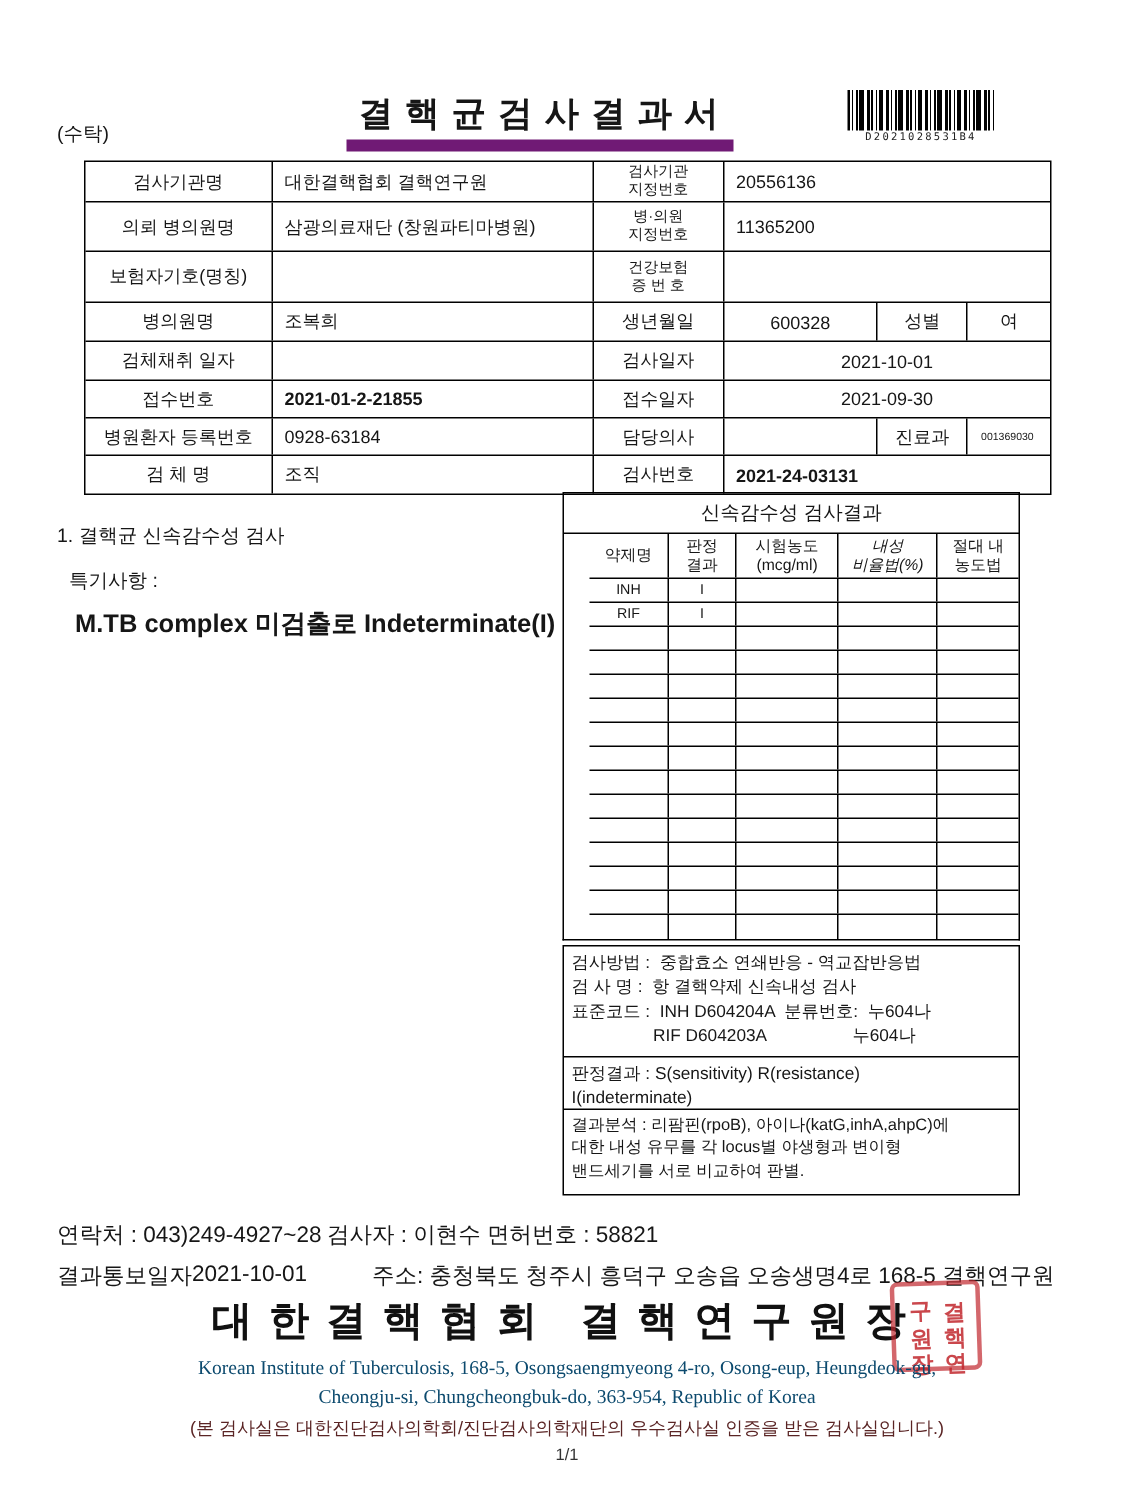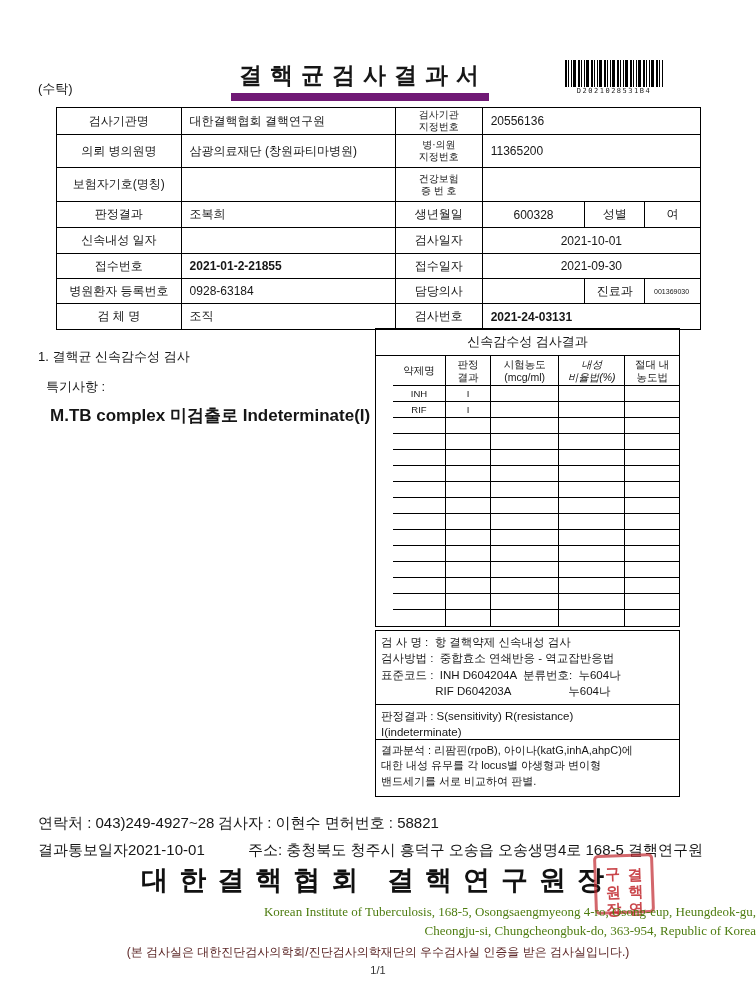--- a/index.html
+++ b/index.html
@@ -81,22 +81,22 @@
   .stamp {
     position:absolute; left:594px; top:854px; width:60px; height:60px;
     border:3px solid rgba(193,39,45,.7); border-radius:5px; transform:rotate(-2deg);
     display:flex; align-items:center; justify-content:center;
   }
   .stamp-text {
     writing-mode:vertical-rl; font-size:15px; font-weight:bold; letter-spacing:2px;
     line-height:1.5; color:rgba(193,39,45,.85);
   }
   .en-line {
-    position:absolute; left:0; width:756px; text-align:right;
-    font-family:"Liberation Serif","DejaVu Serif",serif; font-size:13px; color:#4d7c0f;
+    position:absolute; left:0; width:756px; text-align:center;
+    font-family:"Liberation Serif","DejaVu Serif",serif; font-size:13px; color:#0c4a6e;
   }
   .accreditation {
     position:absolute; left:0; top:944px; width:756px; text-align:center;
     font-size:12px; color:#5a2424;
   }
   .page-num { position:absolute; left:0; top:964px; width:756px; text-align:center; font-size:11px; color:#333; }
 </style>
 </head>
 <body>
 
@@ -127,29 +127,29 @@
       <div class="icell c-v2 value">11365200</div>
     </div>
     <div class="irow" style="height:34px">
       <div class="icell c-l1">보험자기호(명칭)</div>
       <div class="icell c-v1 value"></div>
       <div class="icell c-l2 small">건강보험
 증 번 호</div>
       <div class="icell c-v2 value"></div>
     </div>
     <div class="irow" style="height:26px">
-      <div class="icell c-l1">판정결과</div>
+      <div class="icell c-l1">병의원명</div>
       <div class="icell c-v1 value">조복희</div>
       <div class="icell c-l2">생년월일</div>
       <div class="icell c-v2a center">600328</div>
       <div class="icell c-l3">성별</div>
       <div class="icell c-v3 center">여</div>
     </div>
     <div class="irow" style="height:26px">
-      <div class="icell c-l1">신속내성 일자</div>
+      <div class="icell c-l1">검체채취 일자</div>
       <div class="icell c-v1 value"></div>
       <div class="icell c-l2">검사일자</div>
       <div class="icell c-v2 center">2021-10-01</div>
     </div>
     <div class="irow" style="height:25px">
       <div class="icell c-l1">접수번호</div>
       <div class="icell c-v1 value bold">2021-01-2-21855</div>
       <div class="icell c-l2">접수일자</div>
       <div class="icell c-v2 center">2021-09-30</div>
     </div>
@@ -290,22 +290,22 @@
           <div class="dt-cell dt-c1"></div>
           <div class="dt-cell dt-c2"></div>
           <div class="dt-cell dt-c3"></div>
           <div class="dt-cell dt-c4"></div>
         </div>
       </div>
   </div>
 
   <div class="mbox">
     <div class="sec sec-a">
+      <div class="mline">검사방법 :  중합효소 연쇄반응 - 역교잡반응법</div>
       <div class="mline">검 사 명 :  항 결핵약제 신속내성 검사</div>
-      <div class="mline">검사방법 :  중합효소 연쇄반응 - 역교잡반응법</div>
       <div class="mline">표준코드 :  INH D604204A  분류번호:  누604나</div>
       <div class="mline">                 RIF D604203A                  누604나</div>
     </div>
     <div class="sec sec-b">
       <div class="pre-block">판정결과 : S(sensitivity) R(resistance)
                 I(indeterminate)</div>
     </div>
     <div class="sec sec-c">
       <div class="pre-block smaller">결과분석 : 리팜핀(rpoB), 아이나(katG,inhA,ahpC)에
       대한 내성 유무를 각 locus별 야생형과 변이형

